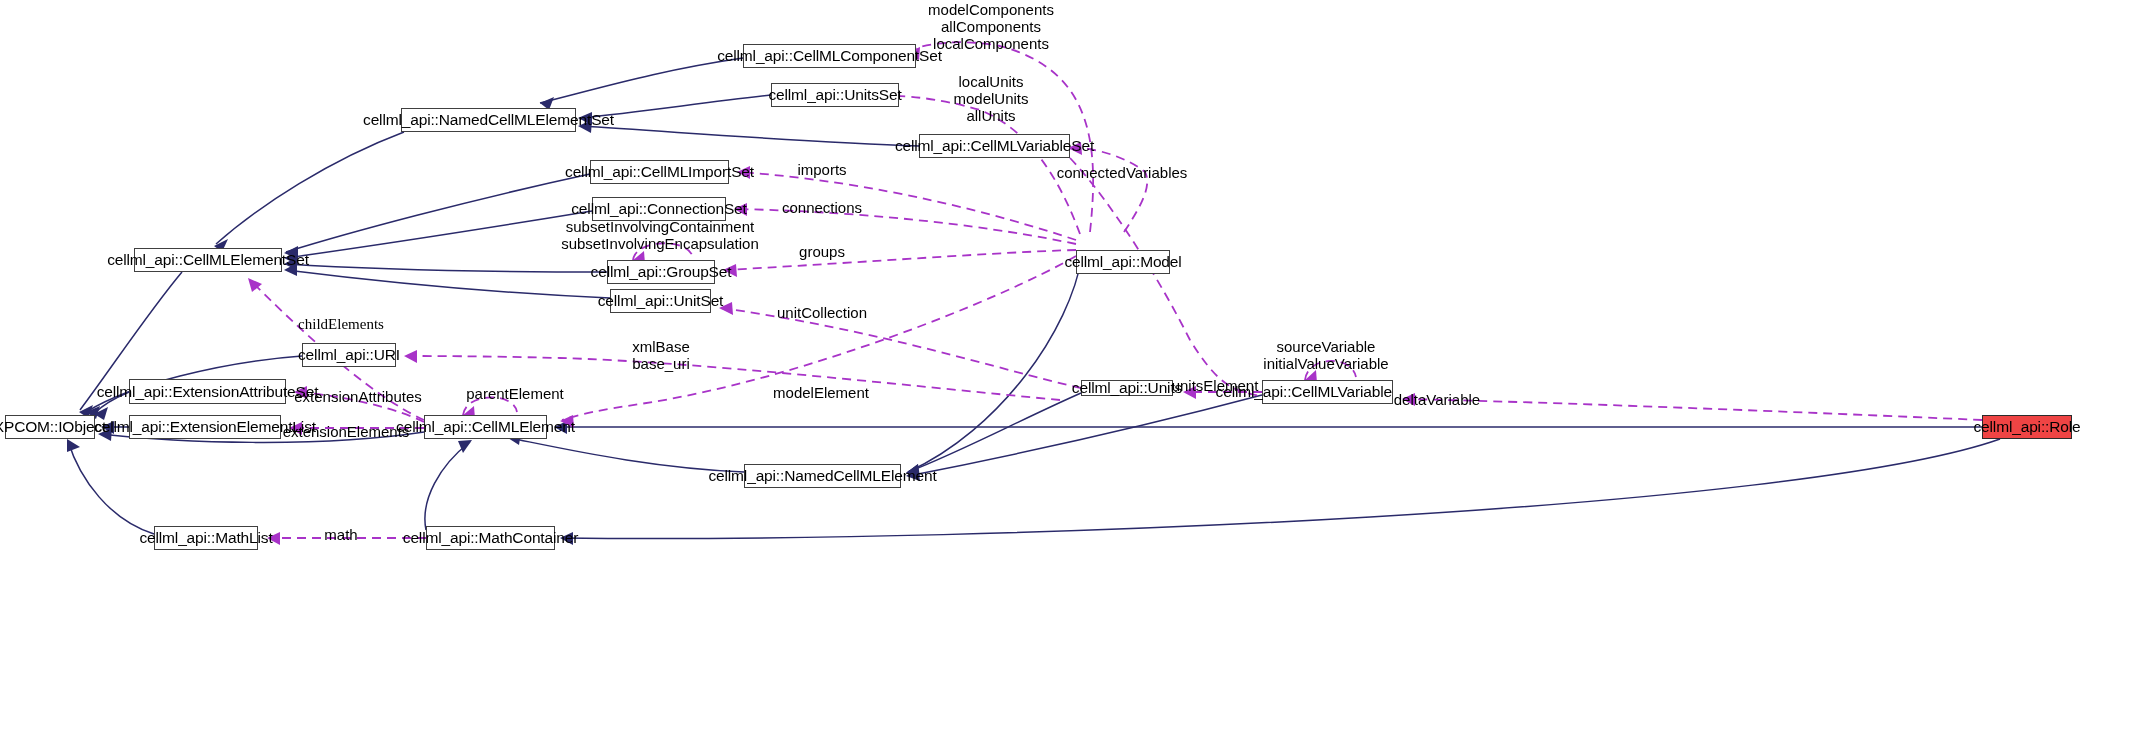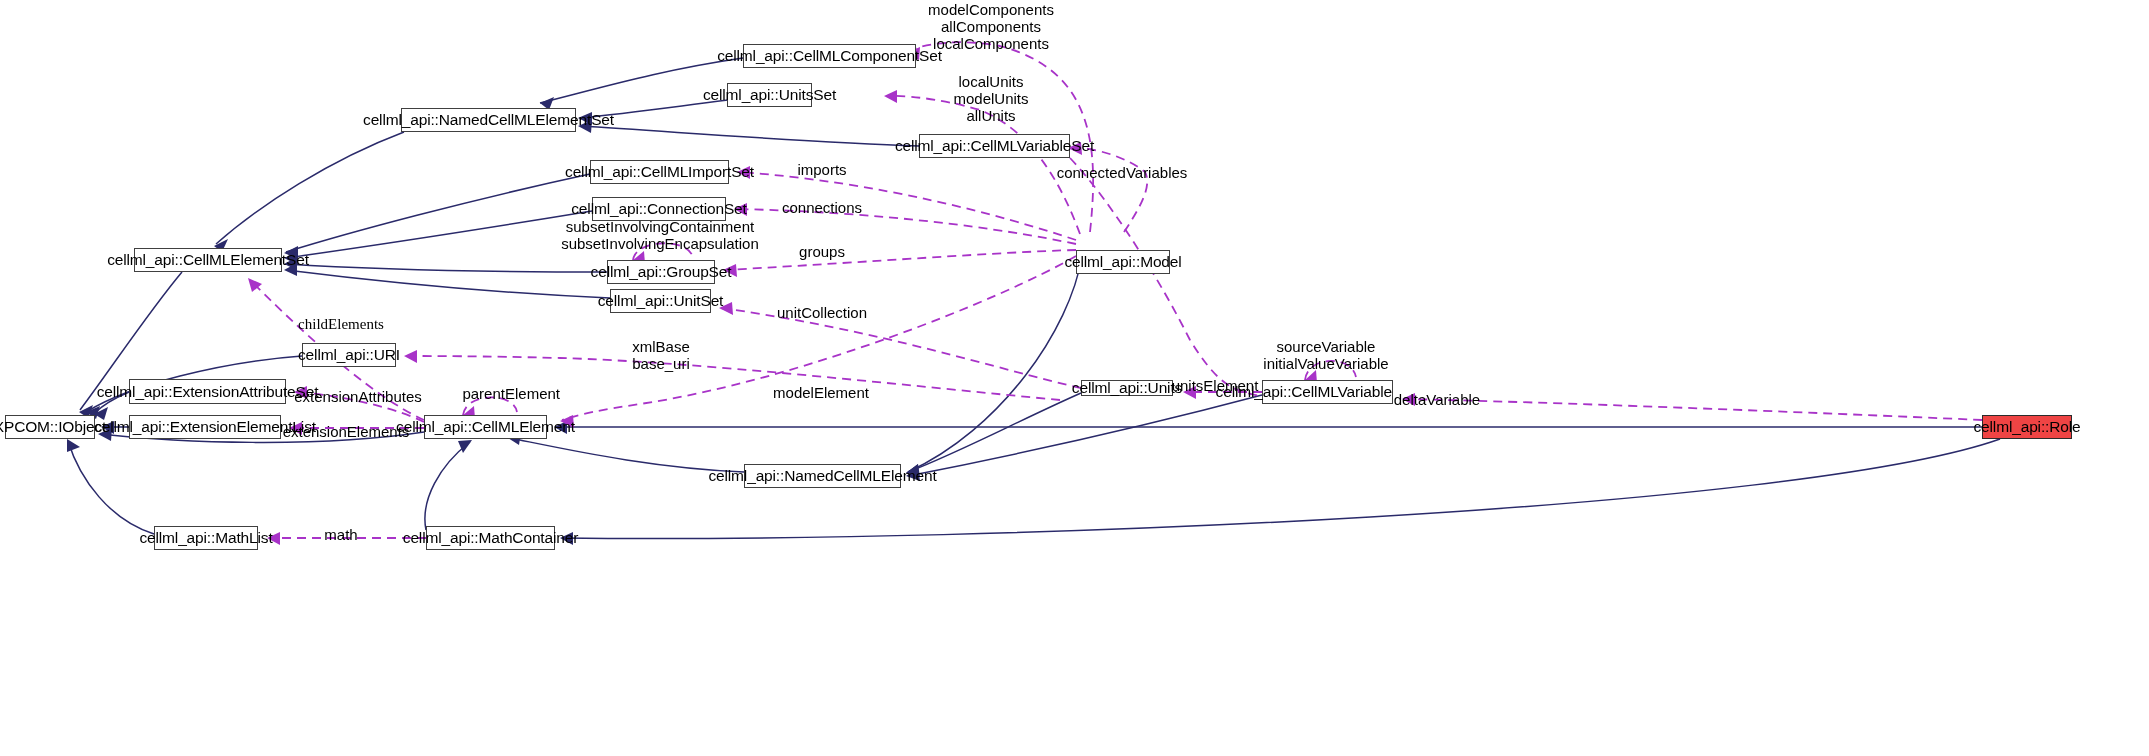--- a/index.html
+++ b/index.html
@@ -195,21 +195,21 @@
       <path class="dashed-edge" d="M426,538 L269,538"></path>
       <polygon class="arrow-dashed" points="267,538 280,532 280,545"></polygon>
 
       <path class="dashed-edge" d="M1070,158 C1110,200 1160,280 1190,340 C1215,380 1230,392 1262,396"></path>
     </g>
   </svg>
 
   <div class="node-box" style="left:743px; top:44px; width:173px; height:24px;">
     <span>cellml_api::CellMLComponentSet</span>
   </div>
-  <div class="node-box" style="left:727px; top:83px; width:85px; height:24px;">
+  <div class="node-box" style="left:771px; top:83px; width:128px; height:24px;">
     <span>cellml_api::UnitsSet</span>
   </div>
   <div class="node-box" style="left:401px; top:108px; width:175px; height:24px;">
     <span>cellml_api::NamedCellMLElementSet</span>
   </div>
   <div class="node-box" style="left:919px; top:134px; width:151px; height:24px;">
     <span>cellml_api::CellMLVariableSet</span>
   </div>
   <div class="node-box" style="left:590px; top:160px; width:139px; height:24px;">
     <span>cellml_api::CellMLImportSet</span>
@@ -275,20 +275,20 @@
   <div class="edge-label" style="left:560px; top:219px; width:200px;">subsetInvolvingContainment
 subsetInvolvingEncapsulation</div>
   <div class="edge-label" style="left:782px; top:244px; width:80px;">groups</div>
   <div class="edge-label" style="left:762px; top:305px; width:120px;">unitCollection</div>
   <div class="edge-label" style="left:281px; top:316px; width:120px;font-family:Liberation Serif, serif;">childElements</div>
   <div class="edge-label" style="left:611px; top:339px; width:100px;">xmlBase
 base_uri</div>
   <div class="edge-label" style="left:1256px; top:339px; width:140px;">sourceVariable
 initialValueVariable</div>
   <div class="edge-label" style="left:291px; top:389px; width:134px;">extensionAttributes</div>
-  <div class="edge-label" style="left:450px; top:386px; width:110px;text-align:right;">parentElement</div>
+  <div class="edge-label" style="left:460px; top:386px; width:110px;">parentElement</div>
   <div class="edge-label" style="left:766px; top:385px; width:110px;">modelElement</div>
   <div class="edge-label" style="left:1160px; top:378px; width:110px;">unitsElement</div>
   <div class="edge-label" style="left:1382px; top:392px; width:110px;">deltaVariable</div>
   <div class="edge-label" style="left:281px; top:424px; width:130px;">extensionElements</div>
   <div class="edge-label" style="left:311px; top:527px; width:60px;">math</div>
 
 </div>
 
 </body></html>

